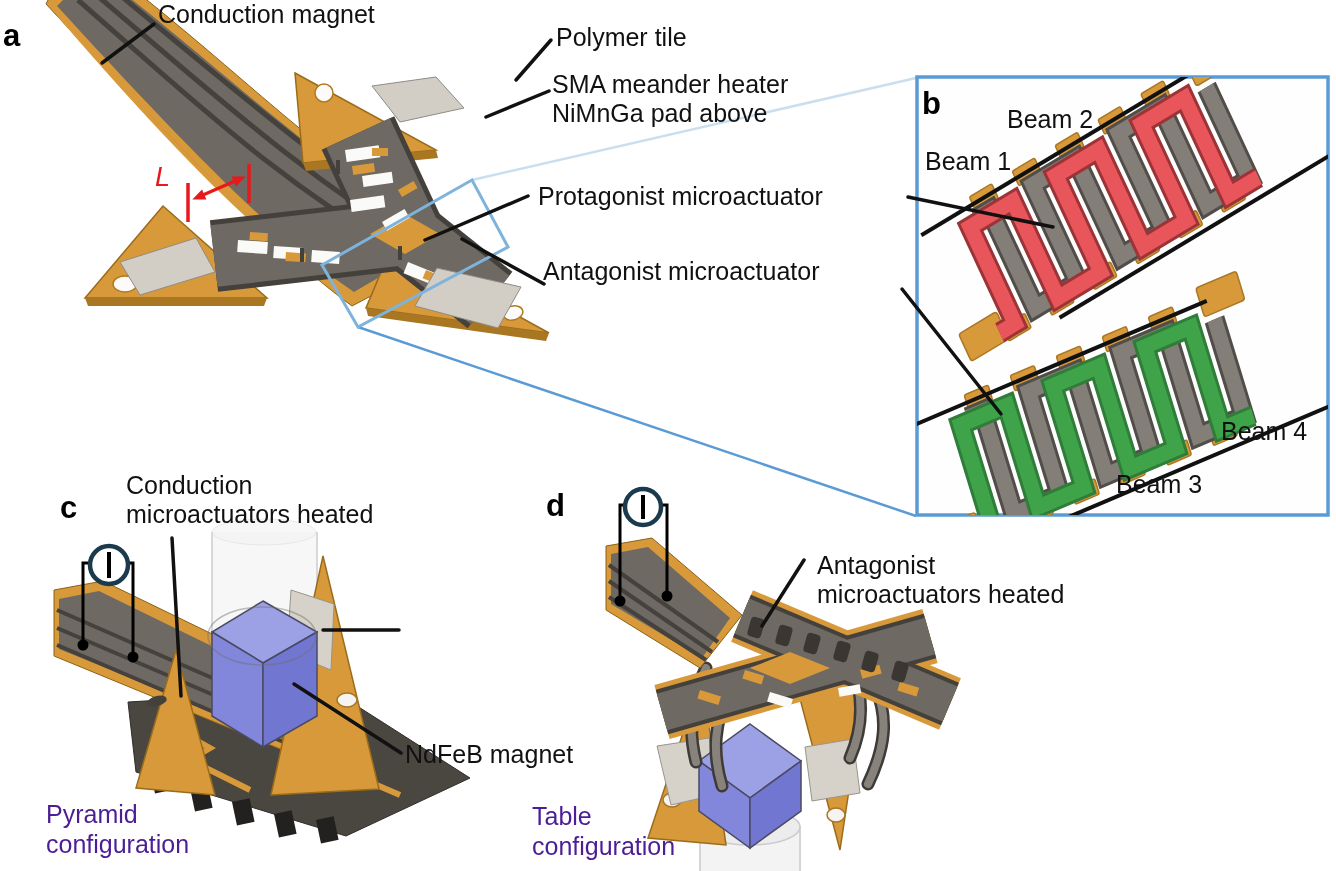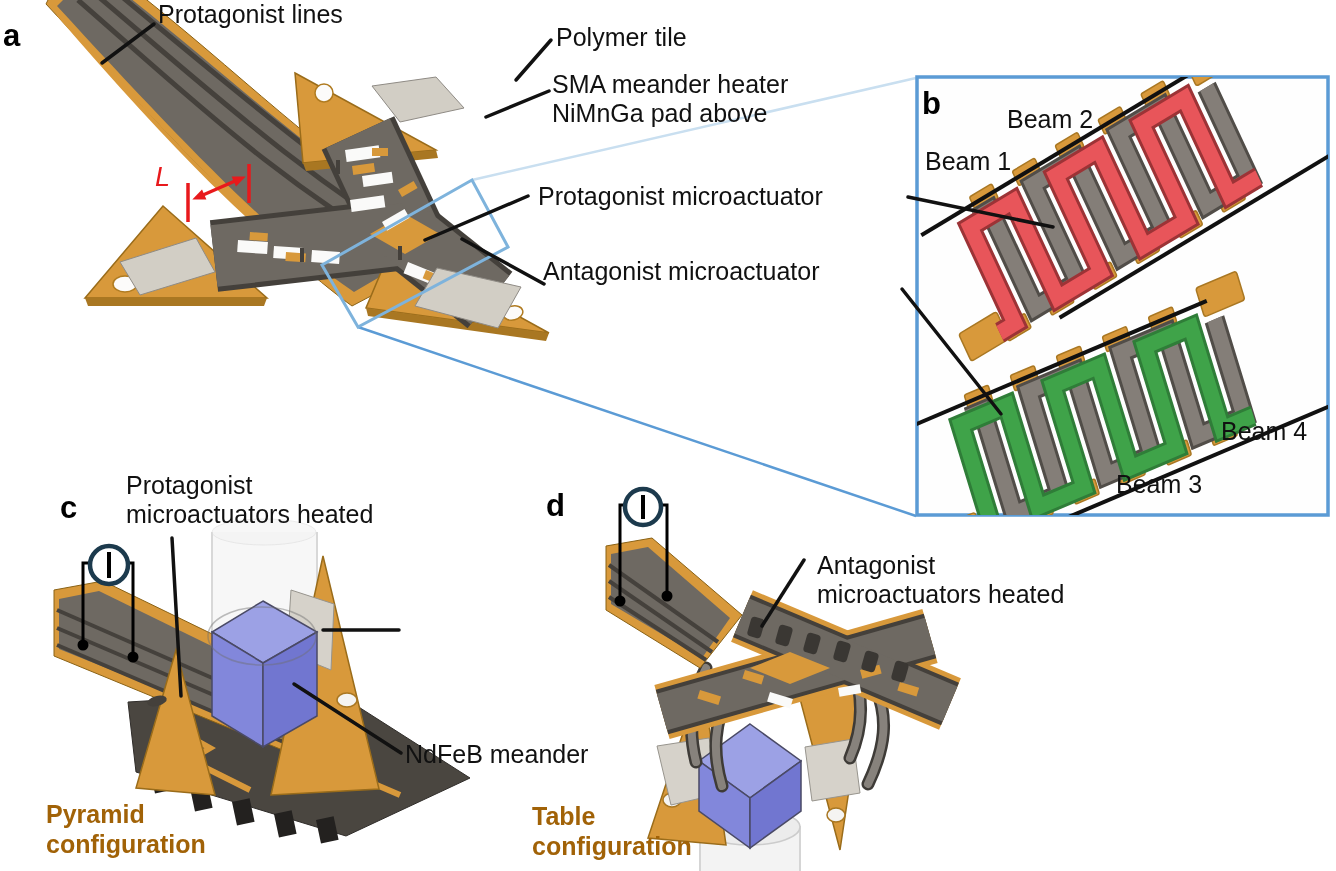--- a/index.html
+++ b/index.html
@@ -2,21 +2,21 @@
 <html><head>
 <meta charset="utf-8">
 <style>
   html,body{margin:0;padding:0;background:#ffffff;}
   #figure{position:relative;width:1336px;height:871px;background:#ffffff;overflow:hidden;
           font-family:"Liberation Sans",sans-serif;color:#111;}
   #scene{position:absolute;left:0;top:0;width:1336px;height:871px;}
   #labels{position:absolute;left:0;top:0;width:1336px;height:871px;z-index:5;pointer-events:none;}
   .label{position:absolute;font-size:25px;line-height:29px;color:#111;white-space:nowrap;}
   .letter{position:absolute;font-size:31px;font-weight:bold;color:#000;}
-  .caption{position:absolute;font-size:25px;line-height:30px;font-weight:bold;color:#a16207;white-space:nowrap;}
+  .caption{position:absolute;font-size:25px;line-height:30px;font-weight:normal;color:#4c1d95;white-space:nowrap;}
   .red-label{position:absolute;font-size:27px;font-style:italic;color:#E8191C;font-weight:500;}
 </style>
 </head>
 <body>
 
 <div id="figure">
 
 <svg id="scene" viewBox="0 0 1336 871" xmlns="http://www.w3.org/2000/svg">
   <defs>
     <clipPath id="bclip">
@@ -292,43 +292,43 @@
       <circle cx="643" cy="507" r="18" fill="#fff" stroke="#1C3A4D" stroke-width="4.5"></circle>
       <line x1="643" y1="495" x2="643" y2="519" stroke="#000" stroke-width="4"></line>
     </g>
     <line x1="804" y1="560" x2="762" y2="626" stroke="#111" stroke-width="3.5" stroke-linecap="round"></line>
   </g>
 </svg>
 
 <div id="labels">
   <div class="letter" style="left:3px;top:18px">a</div>
   <div class="label" style="left:158px;top:0px">
-    <div>Protagonist lines</div>
+    <div>Conduction magnet</div>
   </div>
   <div class="label" style="left:556px;top:23px">Polymer tile</div>
   <div class="label" style="left:552px;top:70px">
     <div>SMA meander heater</div>
     <div>NiMnGa pad above</div>
   </div>
   <div class="label" style="left:538px;top:182px">Protagonist microactuator</div>
   <div class="label" style="left:543px;top:257px">Antagonist microactuator</div>
   <div class="red-label" style="left:155px;top:162px">L</div>
 
   <div class="letter" style="left:922px;top:86px">b</div>
   <div class="label" style="left:1007px;top:105px">Beam 2</div>
   <div class="label" style="left:925px;top:147px">Beam 1</div>
   <div class="label" style="left:1221px;top:417px">Beam 4</div>
   <div class="label" style="left:1116px;top:470px">Beam 3</div>
 
   <div class="letter" style="left:60px;top:490px">c</div>
   <div class="label" style="left:126px;top:471px">
-    <div>Protagonist</div>
+    <div>Conduction</div>
     <div>microactuators heated</div>
   </div>
-  <div class="label" style="left:405px;top:740px">NdFeB meander</div>
+  <div class="label" style="left:405px;top:740px">NdFeB magnet</div>
   <div class="caption" style="left:46px;top:799px">
     <div>Pyramid</div>
     <div>configuration</div>
   </div>
 
   <div class="letter" style="left:546px;top:488px">d</div>
   <div class="label" style="left:817px;top:551px">
     <div>Antagonist</div>
     <div>microactuators heated</div>
   </div>

